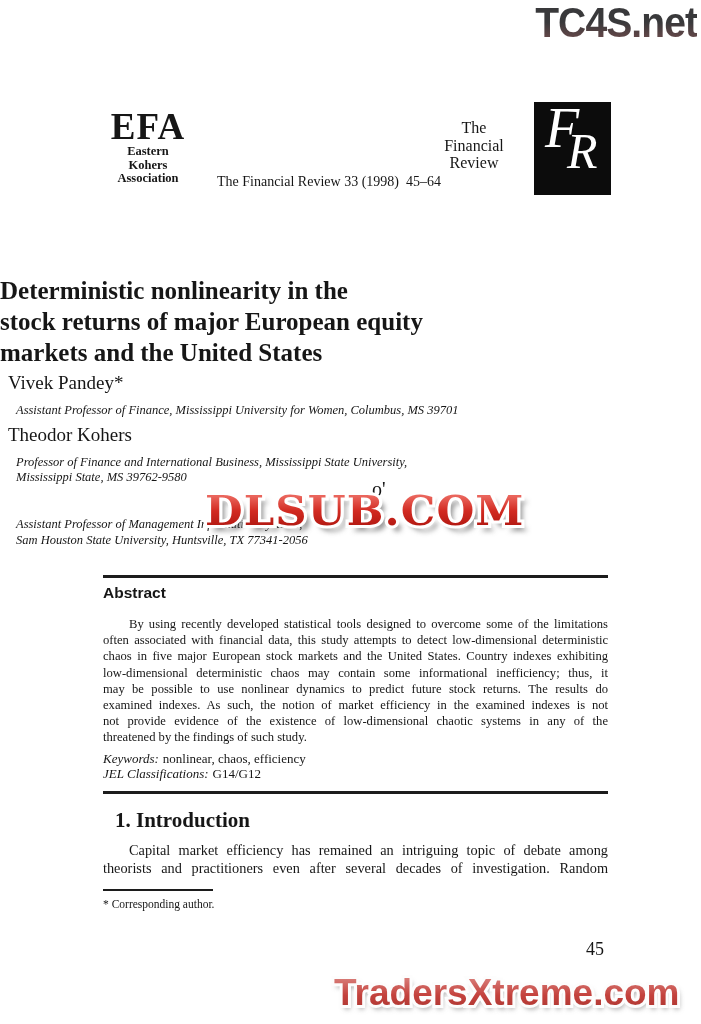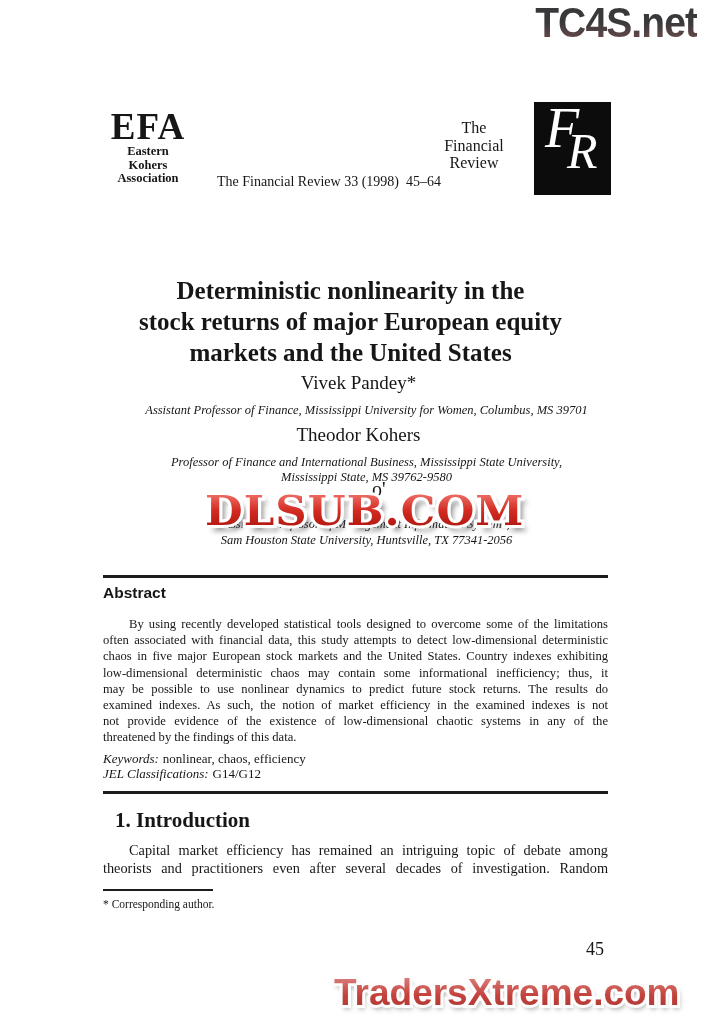--- a/index.html
+++ b/index.html
@@ -5,21 +5,21 @@
   html,body{margin:0;padding:0;}
   body{
     width:701px;height:1024px;
     background:#ffffff;
     font-family:"Liberation Serif", serif;
     color:#161616;
     position:relative;
     overflow:hidden;
   }
   .abs{position:absolute;}
-  .center{left:0;width:701px;text-align:center;}
+  .center{left:0;width:701px;}
 
   
   .wm-top{
     top:1px;right:4px;
     font-family:"Liberation Sans", sans-serif;
     font-weight:800;font-size:42px;line-height:44px;
     letter-spacing:-1px;
     transform:scaleX(.93);transform-origin:right top;
     background:linear-gradient(180deg,#39393b 48%,#6e4b4c 92%);
     -webkit-background-clip:text;background-clip:text;
@@ -150,21 +150,21 @@
 <div class="abs rule rule1"></div>
 <div class="abs abstract-h">Abstract</div>
 <div class="abs abstract">
   <div class="jline jline-first">By using recently developed statistical tools designed to overcome some of the limitations</div>
   <div class="jline">often associated with financial data, this study attempts to detect low-dimensional deterministic</div>
   <div class="jline">chaos in five major European stock markets and the United States. Country indexes exhibiting</div>
   <div class="jline">low-dimensional deterministic chaos may contain some informational inefficiency; thus, it</div>
   <div class="jline">may be possible to use nonlinear dynamics to predict future stock returns. The results do</div>
   <div class="jline">examined indexes. As such, the notion of market efficiency in the examined indexes is not</div>
   <div class="jline">not provide evidence of the existence of low-dimensional chaotic systems in any of the</div>
-  <div class="jline jline-last">threatened by the findings of this data.</div>
+  <div class="jline jline-last">threatened by the findings of such study.</div>
 </div>
 
 <div class="abs kv kw">
   <span class="lbl">Keywords:</span><span class="val">nonlinear, chaos, efficiency</span>
 </div>
 <div class="abs kv jel">
   <span class="lbl">JEL Classifications:</span><span class="val">G14/G12</span>
 </div>
 <div class="abs rule rule2"></div>
 

